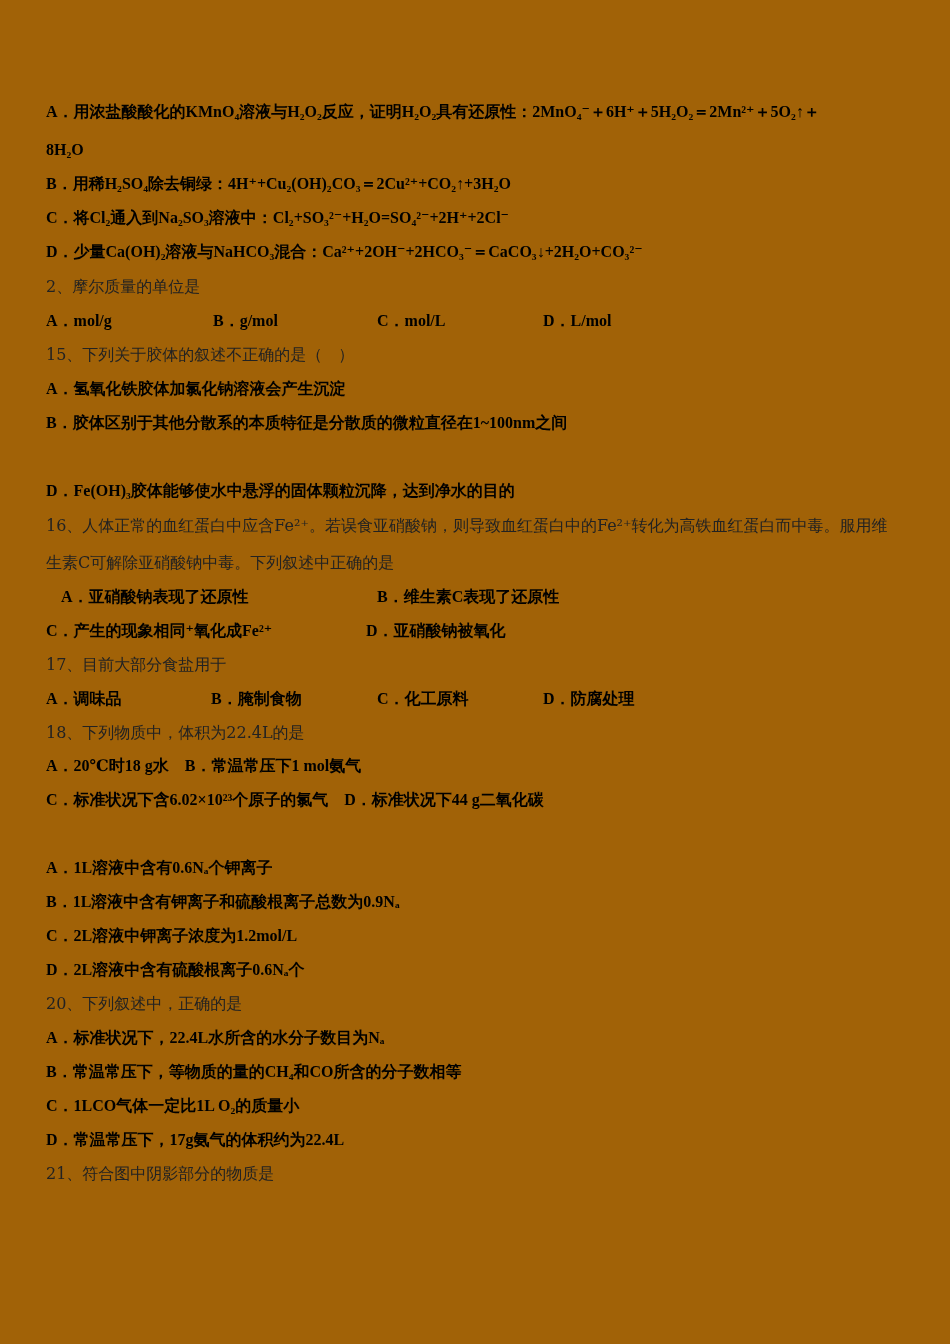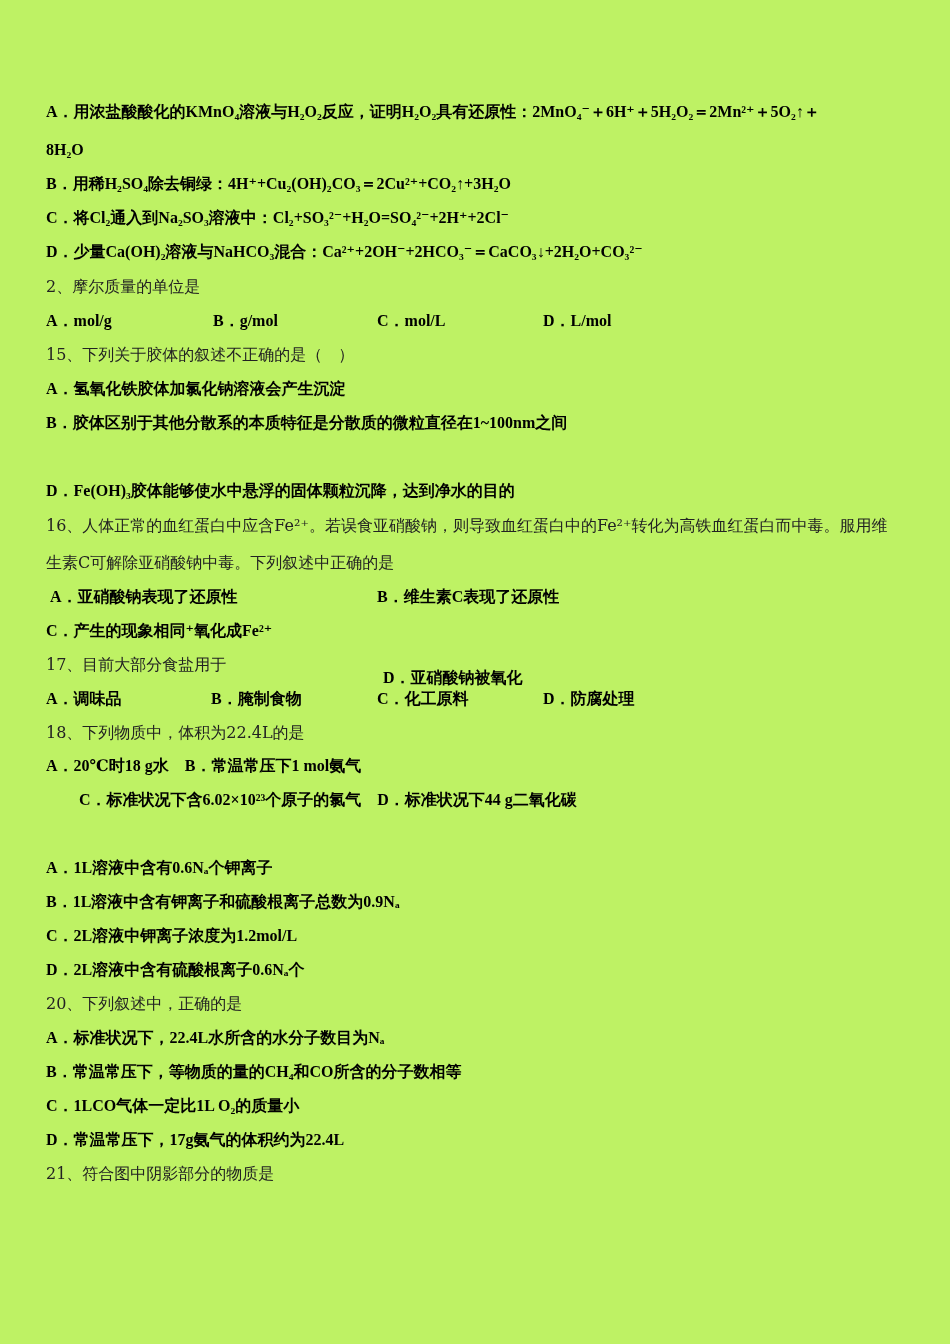--- a/index.html
+++ b/index.html
@@ -1,17 +1,17 @@
 <!DOCTYPE html>
 <html><head>
   <meta charset="utf-8">
   <style>
     html, body { margin: 0; padding: 0; background: #ffffff; }
     body { width: 950px; height: 1344px; position: relative; overflow: hidden; }
-    .page { position: absolute; left: 0; top: 0; width: 950px; height: 1344px; background: #bef264; }
+    .page { position: absolute; left: 0; top: 0; width: 950px; height: 1344px; background: #a16207; }
     .line {
       position: absolute; left: 46px; white-space: nowrap;
       font-family: "Liberation Serif", "DejaVu Serif", serif;
       font-size: 16px; color: #000; line-height: 20px;
     }
     .b { font-weight: bold; }
     .stem { font-family: "DejaVu Serif", "Liberation Serif", serif; font-weight: normal; color: #222; }
     .opt { position: absolute; white-space: nowrap; }
   </style>
 </head>
@@ -34,39 +34,39 @@
   </div>
 
   <div class="line stem" style="top:345px;">15、下列关于胶体的叙述不正确的是（　）</div>
   <div class="line b" style="top:379px;">A．氢氧化铁胶体加氯化钠溶液会产生沉淀</div>
   <div class="line b" style="top:413px;">B．胶体区别于其他分散系的本质特征是分散质的微粒直径在1~100nm之间</div>
   <div class="line b" style="top:481px;">D．Fe(OH)₃胶体能够使水中悬浮的固体颗粒沉降，达到净水的目的</div>
 
   <div class="line stem" style="top:516px;">16、人体正常的血红蛋白中应含Fe²⁺。若误食亚硝酸钠，则导致血红蛋白中的Fe²⁺转化为高铁血红蛋白而中毒。服用维</div>
   <div class="line stem" style="top:553px;">生素C可解除亚硝酸钠中毒。下列叙述中正确的是</div>
   <div class="line" style="top:587px; width:880px;">
-    <span class="opt b" style="left:4px;">A．亚硝酸钠表现了还原性</span>
+    <span class="opt b" style="left:15px;">A．亚硝酸钠表现了还原性</span>
     <span class="opt b" style="left:331px;">B．维生素C表现了还原性</span>
   </div>
   <div class="line" style="top:621px; width:880px;">
     <span class="opt b" style="left:0px;">C．产生的现象相同⁺氧化成Fe²⁺</span>
-    <span class="opt b" style="left:337px;margin-top:47px;">D．亚硝酸钠被氧化</span>
+    <span class="opt b" style="left:320px;">D．亚硝酸钠被氧化</span>
   </div>
 
   <div class="line stem" style="top:655px;">17、目前大部分食盐用于</div>
   <div class="line b" style="top:689px; width:880px;">
     <span class="opt" style="left:0px;">A．调味品</span>
     <span class="opt" style="left:165px;">B．腌制食物</span>
     <span class="opt" style="left:331px;">C．化工原料</span>
     <span class="opt" style="left:497px;">D．防腐处理</span>
   </div>
 
   <div class="line stem" style="top:723px;">18、下列物质中，体积为22.4L的是</div>
   <div class="line b" style="top:756px;">A．20℃时18 g水　B．常温常压下1 mol氨气</div>
-  <div class="line b" style="top:790px;margin-left:33px;">C．标准状况下含6.02×10²³个原子的氯气　D．标准状况下44 g二氧化碳</div>
+  <div class="line b" style="top:790px;">C．标准状况下含6.02×10²³个原子的氯气　D．标准状况下44 g二氧化碳</div>
 
   <div class="line b" style="top:858px;">A．1L溶液中含有0.6Nₐ个钾离子</div>
   <div class="line b" style="top:892px;">B．1L溶液中含有钾离子和硫酸根离子总数为0.9Nₐ</div>
   <div class="line b" style="top:926px;">C．2L溶液中钾离子浓度为1.2mol/L</div>
   <div class="line b" style="top:960px;">D．2L溶液中含有硫酸根离子0.6Nₐ个</div>
 
   <div class="line stem" style="top:994px;">20、下列叙述中，正确的是</div>
   <div class="line b" style="top:1028px;">A．标准状况下，22.4L水所含的水分子数目为Nₐ</div>
   <div class="line b" style="top:1062px;">B．常温常压下，等物质的量的CH₄和CO所含的分子数相等</div>
   <div class="line b" style="top:1096px;">C．1LCO气体一定比1L O₂的质量小</div>

